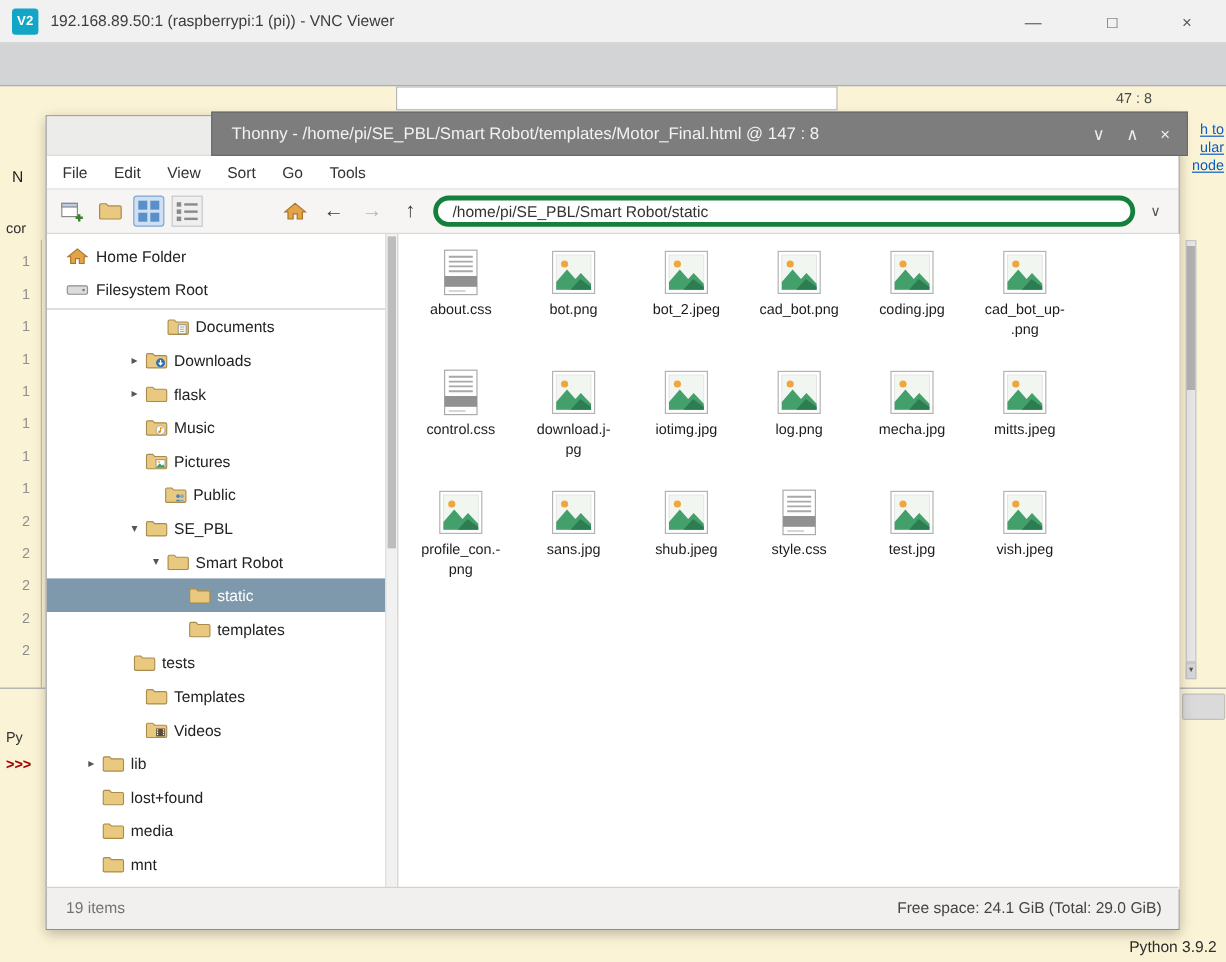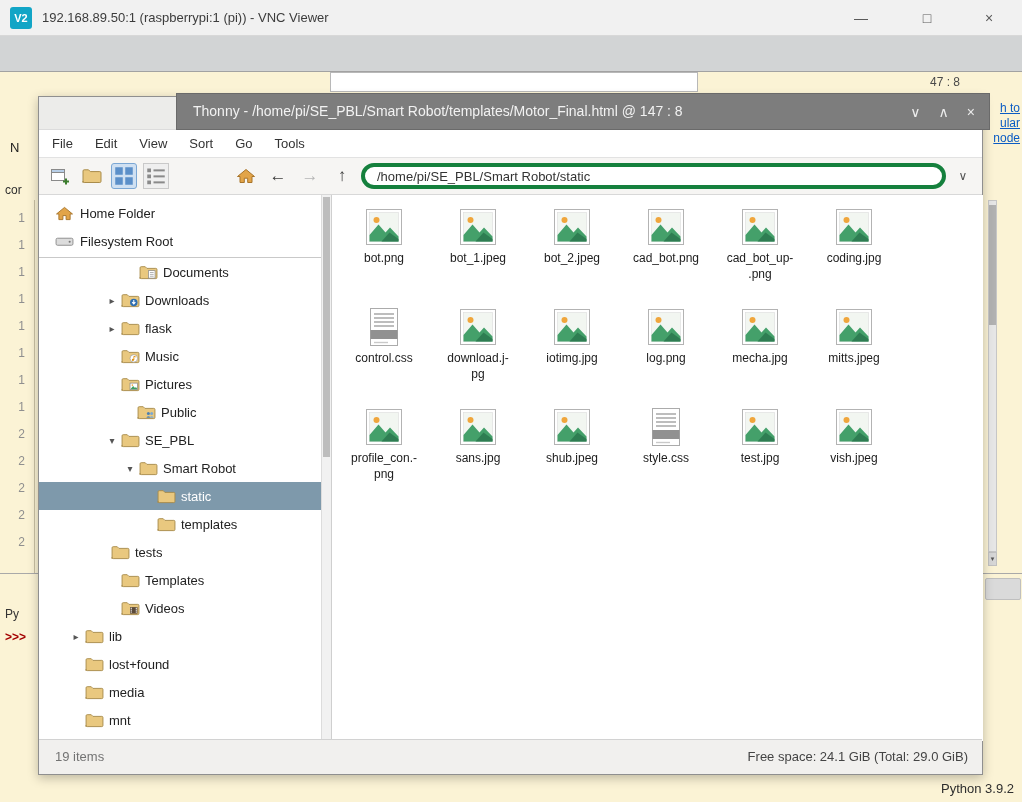--- a/index.html
+++ b/index.html
@@ -495,20 +495,35 @@
           </div>
         <div class="sb-scroll">
             <div class="thumb"></div>
           </div>
       </div>
       <div class="files">
         <div class="file-grid">
             <div class="file-cell">
     <span class="ficon">
                 <svg viewBox="0 0 44 44">
+                  <rect x="8.5" y="3.5" width="27" height="37" fill="#fff" stroke="#ababab"></rect>
+                  <g stroke="#a8a8a8" stroke-width="1.6">
+                    <path d="M12 9 h20 M12 13 h20 M12 17 h20 M12 21 h20"></path>
+                  </g>
+                  <rect x="8.5" y="25" width="27" height="9" fill="#919191"></rect>
+                  <path d="M12 37.5 h14" stroke="#c9c9c9" stroke-width="1.4"></path>
+                </svg>
+              </span>
+    <span class="flabel">
+                <span>about.css</span>
+              </span>
+  </div>
+            <div class="file-cell">
+    <span class="ficon">
+                <svg viewBox="0 0 44 44">
                   <rect x="4.5" y="4.5" width="35" height="35" fill="#fff" stroke="#b3b3b3"></rect>
                   <rect x="7.5" y="7.5" width="29" height="29" fill="#f2f6f1" stroke="#ddd" stroke-width=".6"></rect>
                   <circle cx="14.5" cy="15" r="3" fill="#f0a63c"></circle>
                   <path d="M7.5 30 L16.5 19.5 L23.5 27.5 L28 22.5 L36.5 31.5 V36.5 H7.5 Z" fill="#44a06a"></path>
                   <path d="M19.5 36.5 L27.5 27.5 L36.5 34 V36.5 Z" fill="#2e7d52"></path>
                 </svg>
               </span>
     <span class="flabel">
                 <span>bot.png</span>
               </span>
@@ -517,78 +532,64 @@
     <span class="ficon">
                 <svg viewBox="0 0 44 44">
                   <rect x="4.5" y="4.5" width="35" height="35" fill="#fff" stroke="#b3b3b3"></rect>
                   <rect x="7.5" y="7.5" width="29" height="29" fill="#f2f6f1" stroke="#ddd" stroke-width=".6"></rect>
                   <circle cx="14.5" cy="15" r="3" fill="#f0a63c"></circle>
                   <path d="M7.5 30 L16.5 19.5 L23.5 27.5 L28 22.5 L36.5 31.5 V36.5 H7.5 Z" fill="#44a06a"></path>
                   <path d="M19.5 36.5 L27.5 27.5 L36.5 34 V36.5 Z" fill="#2e7d52"></path>
                 </svg>
               </span>
     <span class="flabel">
-                <span>bot_1.jpeg</span>
-              </span>
-  </div>
-            <div class="file-cell">
-    <span class="ficon">
-                <svg viewBox="0 0 44 44">
-                  <rect x="4.5" y="4.5" width="35" height="35" fill="#fff" stroke="#b3b3b3"></rect>
-                  <rect x="7.5" y="7.5" width="29" height="29" fill="#f2f6f1" stroke="#ddd" stroke-width=".6"></rect>
-                  <circle cx="14.5" cy="15" r="3" fill="#f0a63c"></circle>
-                  <path d="M7.5 30 L16.5 19.5 L23.5 27.5 L28 22.5 L36.5 31.5 V36.5 H7.5 Z" fill="#44a06a"></path>
-                  <path d="M19.5 36.5 L27.5 27.5 L36.5 34 V36.5 Z" fill="#2e7d52"></path>
-                </svg>
-              </span>
-    <span class="flabel">
                 <span>bot_2.jpeg</span>
               </span>
   </div>
             <div class="file-cell">
     <span class="ficon">
                 <svg viewBox="0 0 44 44">
                   <rect x="4.5" y="4.5" width="35" height="35" fill="#fff" stroke="#b3b3b3"></rect>
                   <rect x="7.5" y="7.5" width="29" height="29" fill="#f2f6f1" stroke="#ddd" stroke-width=".6"></rect>
                   <circle cx="14.5" cy="15" r="3" fill="#f0a63c"></circle>
                   <path d="M7.5 30 L16.5 19.5 L23.5 27.5 L28 22.5 L36.5 31.5 V36.5 H7.5 Z" fill="#44a06a"></path>
                   <path d="M19.5 36.5 L27.5 27.5 L36.5 34 V36.5 Z" fill="#2e7d52"></path>
                 </svg>
               </span>
     <span class="flabel">
                 <span>cad_bot.png</span>
+              </span>
+  </div>
+            <div class="file-cell">
+    <span class="ficon">
+                <svg viewBox="0 0 44 44">
+                  <rect x="4.5" y="4.5" width="35" height="35" fill="#fff" stroke="#b3b3b3"></rect>
+                  <rect x="7.5" y="7.5" width="29" height="29" fill="#f2f6f1" stroke="#ddd" stroke-width=".6"></rect>
+                  <circle cx="14.5" cy="15" r="3" fill="#f0a63c"></circle>
+                  <path d="M7.5 30 L16.5 19.5 L23.5 27.5 L28 22.5 L36.5 31.5 V36.5 H7.5 Z" fill="#44a06a"></path>
+                  <path d="M19.5 36.5 L27.5 27.5 L36.5 34 V36.5 Z" fill="#2e7d52"></path>
+                </svg>
+              </span>
+    <span class="flabel">
+                <span>coding.jpg</span>
               </span>
   </div>
             <div class="file-cell">
     <span class="ficon">
                 <svg viewBox="0 0 44 44">
                   <rect x="4.5" y="4.5" width="35" height="35" fill="#fff" stroke="#b3b3b3"></rect>
                   <rect x="7.5" y="7.5" width="29" height="29" fill="#f2f6f1" stroke="#ddd" stroke-width=".6"></rect>
                   <circle cx="14.5" cy="15" r="3" fill="#f0a63c"></circle>
                   <path d="M7.5 30 L16.5 19.5 L23.5 27.5 L28 22.5 L36.5 31.5 V36.5 H7.5 Z" fill="#44a06a"></path>
                   <path d="M19.5 36.5 L27.5 27.5 L36.5 34 V36.5 Z" fill="#2e7d52"></path>
                 </svg>
               </span>
     <span class="flabel">
                 <span>cad_bot_up-</span>
                 <span>.png</span>
-              </span>
-  </div>
-            <div class="file-cell">
-    <span class="ficon">
-                <svg viewBox="0 0 44 44">
-                  <rect x="4.5" y="4.5" width="35" height="35" fill="#fff" stroke="#b3b3b3"></rect>
-                  <rect x="7.5" y="7.5" width="29" height="29" fill="#f2f6f1" stroke="#ddd" stroke-width=".6"></rect>
-                  <circle cx="14.5" cy="15" r="3" fill="#f0a63c"></circle>
-                  <path d="M7.5 30 L16.5 19.5 L23.5 27.5 L28 22.5 L36.5 31.5 V36.5 H7.5 Z" fill="#44a06a"></path>
-                  <path d="M19.5 36.5 L27.5 27.5 L36.5 34 V36.5 Z" fill="#2e7d52"></path>
-                </svg>
-              </span>
-    <span class="flabel">
-                <span>coding.jpg</span>
               </span>
   </div>
             <div class="file-cell">
     <span class="ficon">
                 <svg viewBox="0 0 44 44">
                   <rect x="8.5" y="3.5" width="27" height="37" fill="#fff" stroke="#ababab"></rect>
                   <g stroke="#a8a8a8" stroke-width="1.6">
                     <path d="M12 9 h20 M12 13 h20 M12 17 h20 M12 21 h20"></path>
                   </g>
                   <rect x="8.5" y="25" width="27" height="9" fill="#919191"></rect>

